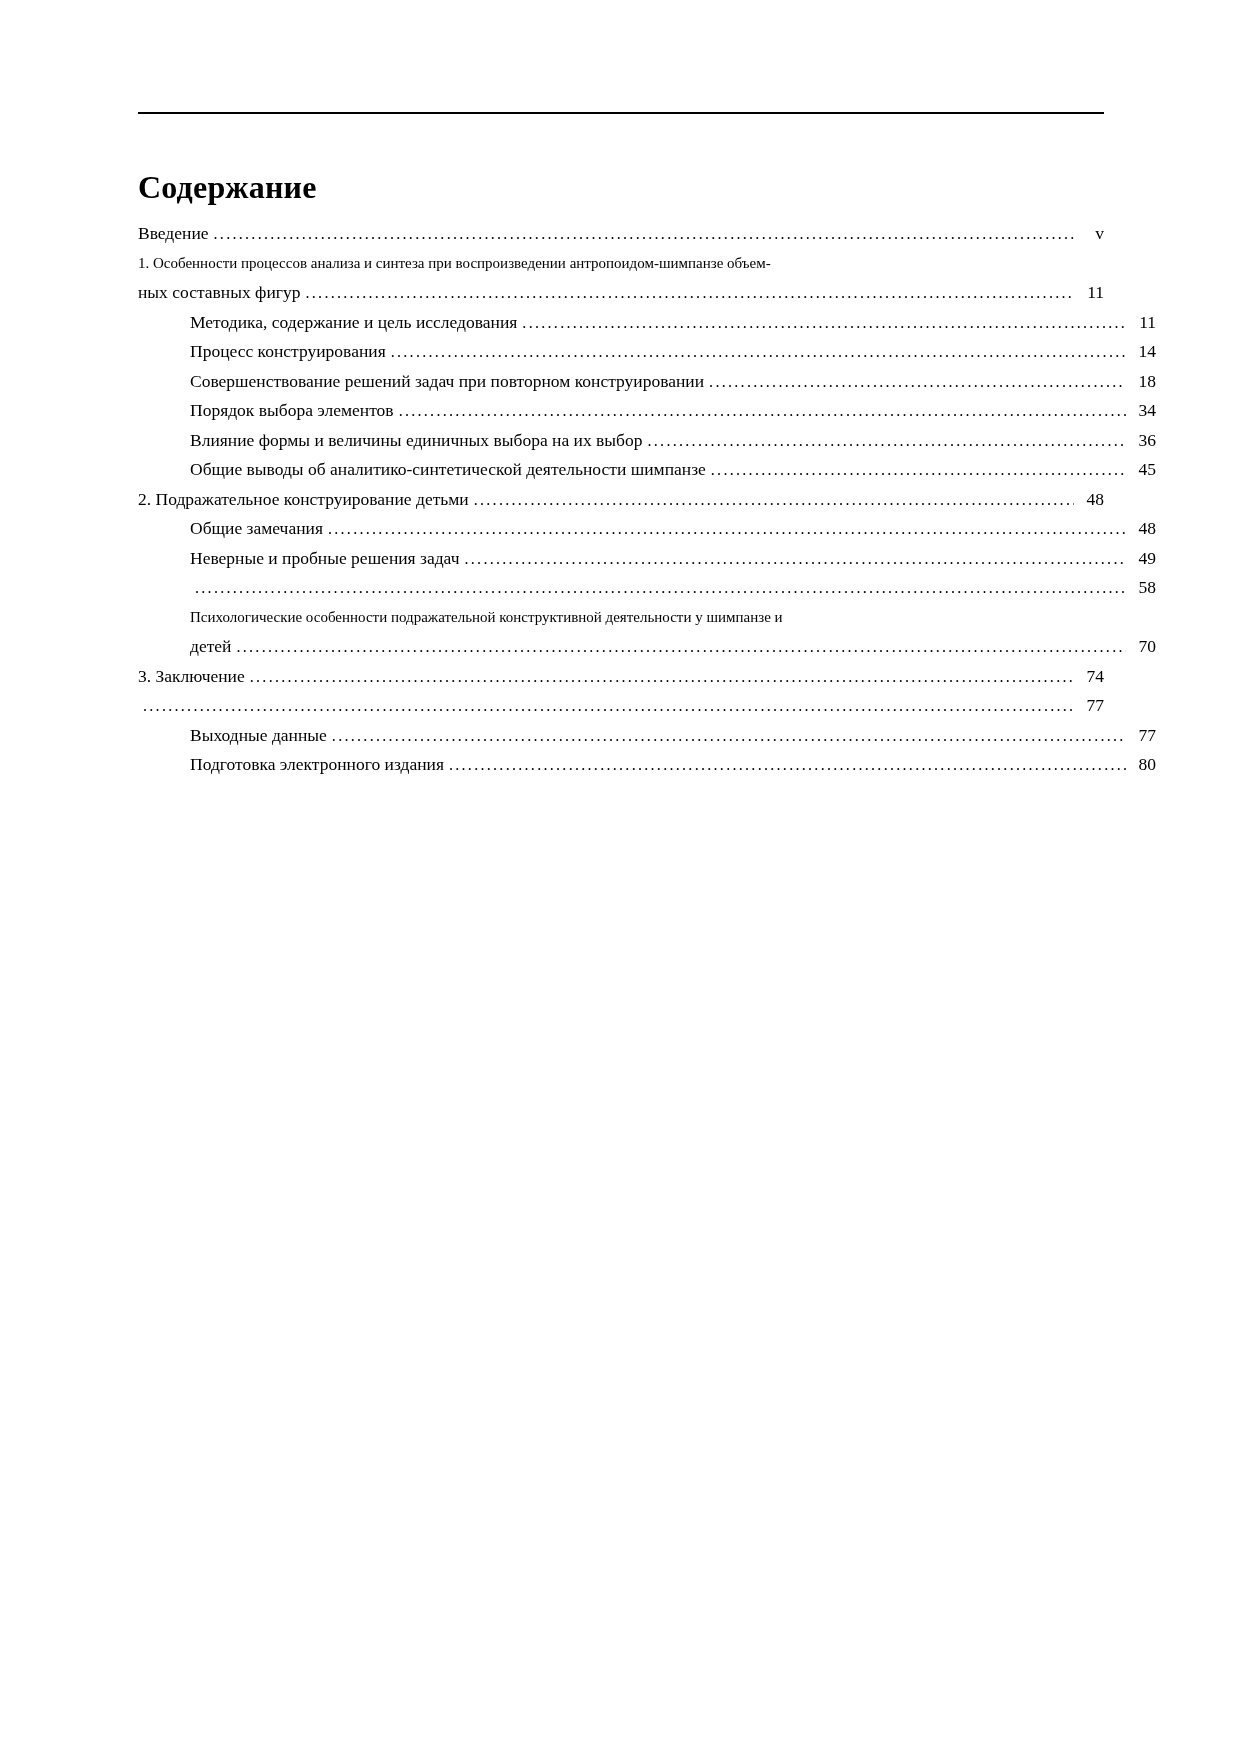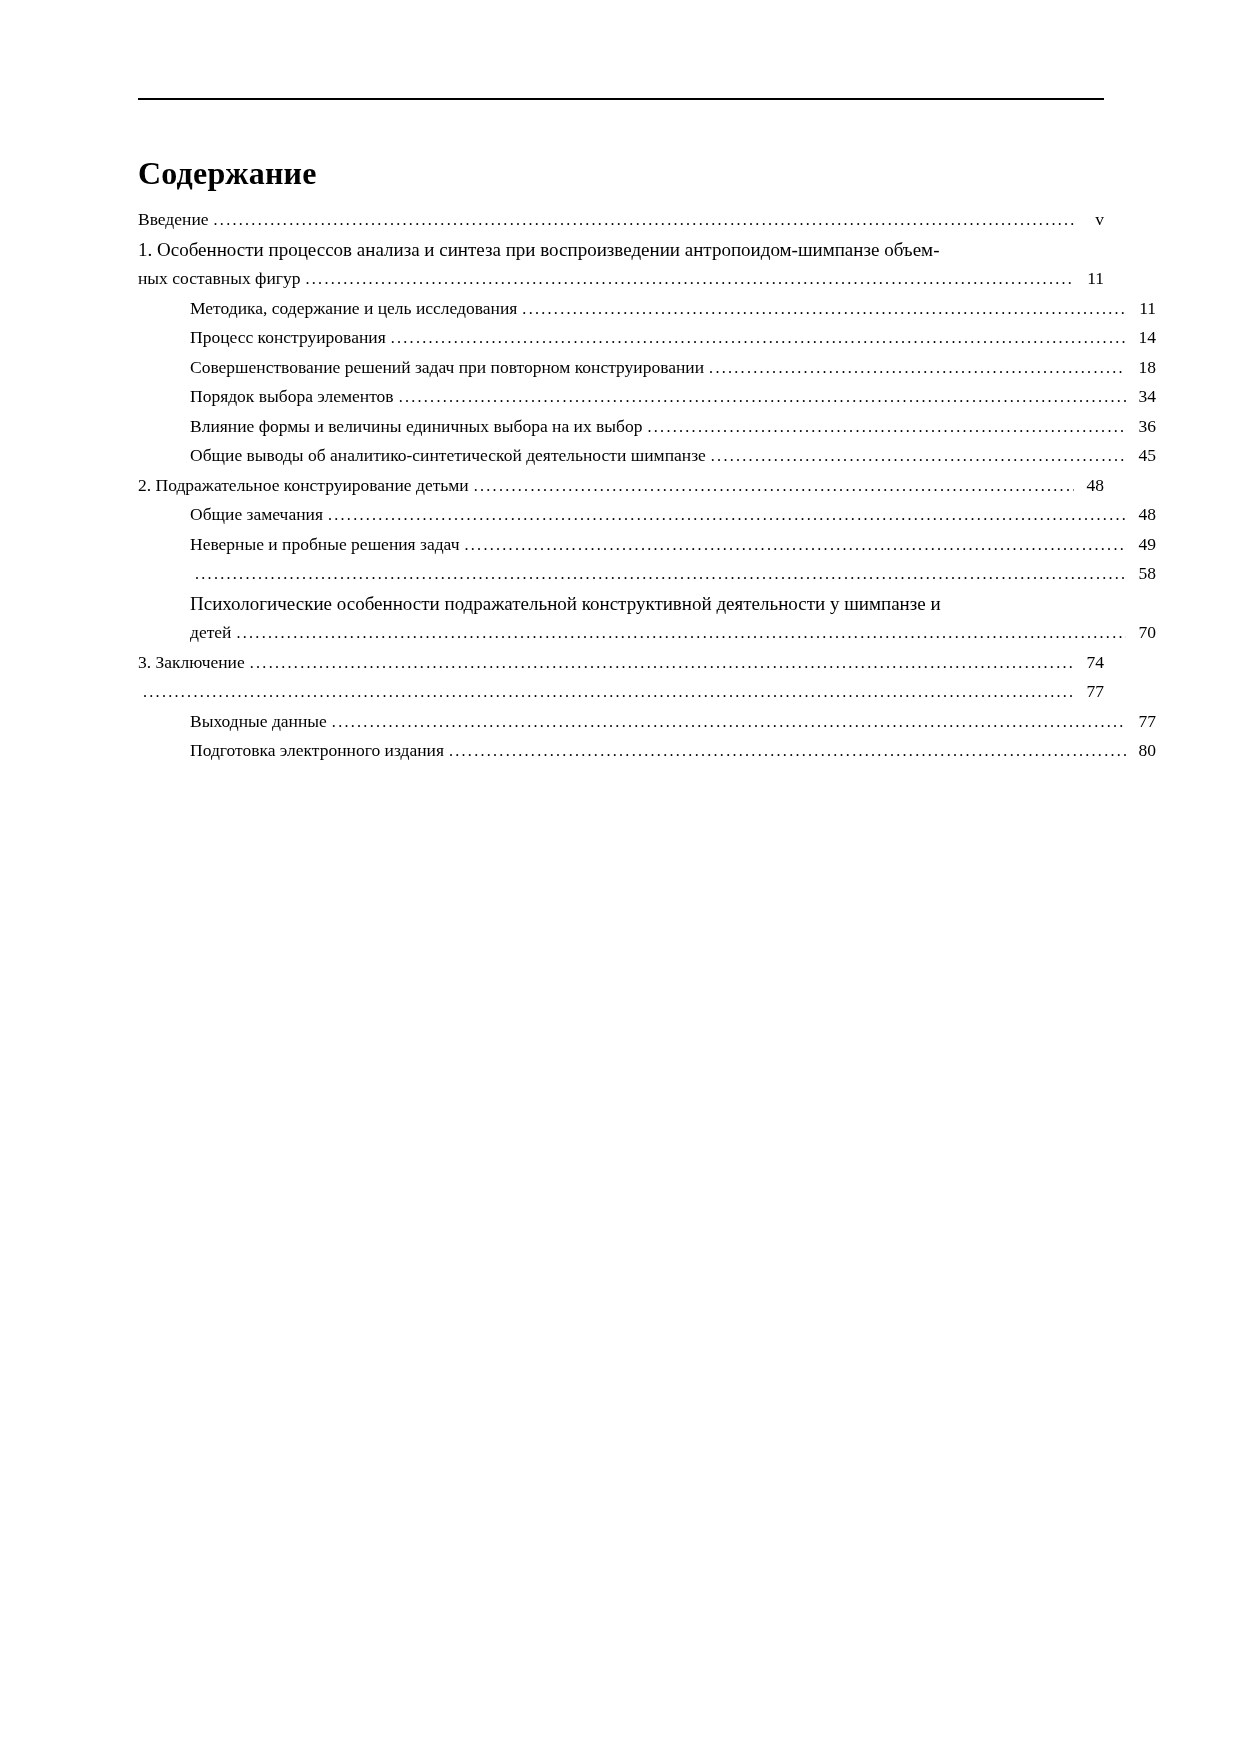--- a/index.html
+++ b/index.html
@@ -5,21 +5,21 @@
   html, body {
     margin: 0;
     padding: 0;
     background: #ffffff;
   }
   .page {
     position: relative;
     width: 1240px;
     height: 1228px;
     background: #ffffff;
-    margin: 2px auto;
+    margin: 16px auto;
     font-family: "Liberation Serif", "DejaVu Serif", serif;
     color: #000000;
     box-sizing: border-box;
   }
   .rule-top {
     position: absolute;
     left: 138px;
     top: 96px;
     width: 966px;
     height: 2px;
@@ -74,21 +74,21 @@
     flex: 0 0 auto;
     text-align: right;
     min-width: 26px;
   }
   
   .lvl0 { padding-left: 0px; }
   .lvl1 { padding-left: 52px; }
 
   
   .wrap-line {
-    font-size: 19px;
+    font-size: 15px;
     line-height: 29.5px;
     white-space: nowrap;
   }
   .wrap-line.lvl0 { padding-left: 0px; }
   .wrap-line.lvl1 { padding-left: 52px; }
 
   .folio {
     position: absolute;
     left: 0;
     right: 0;

